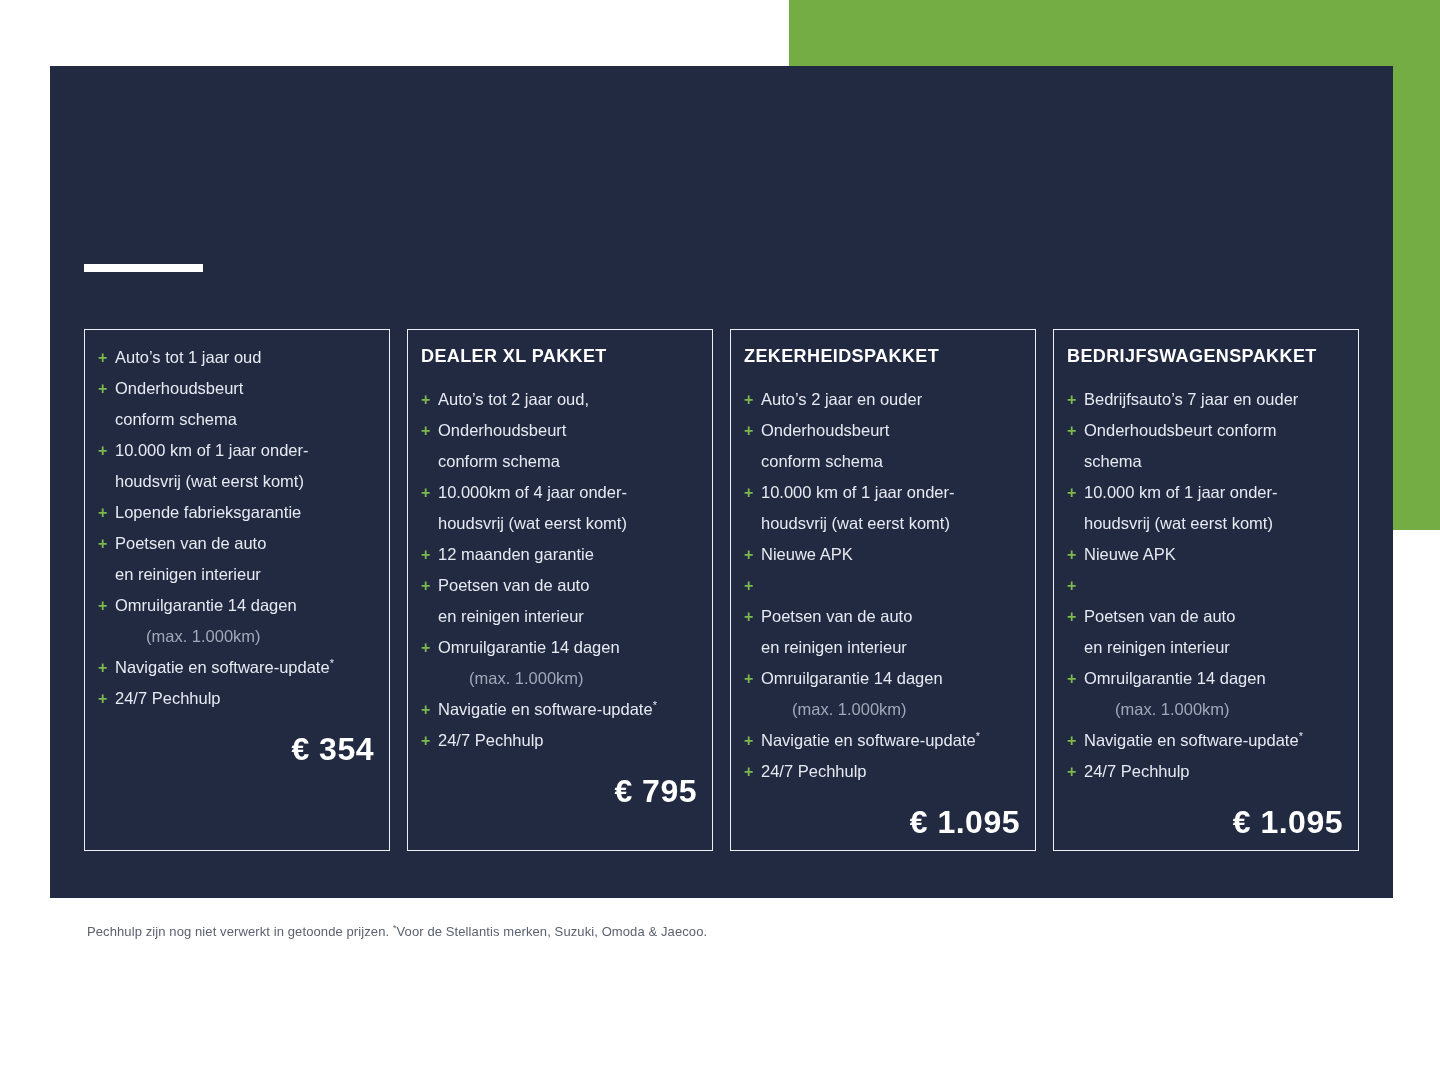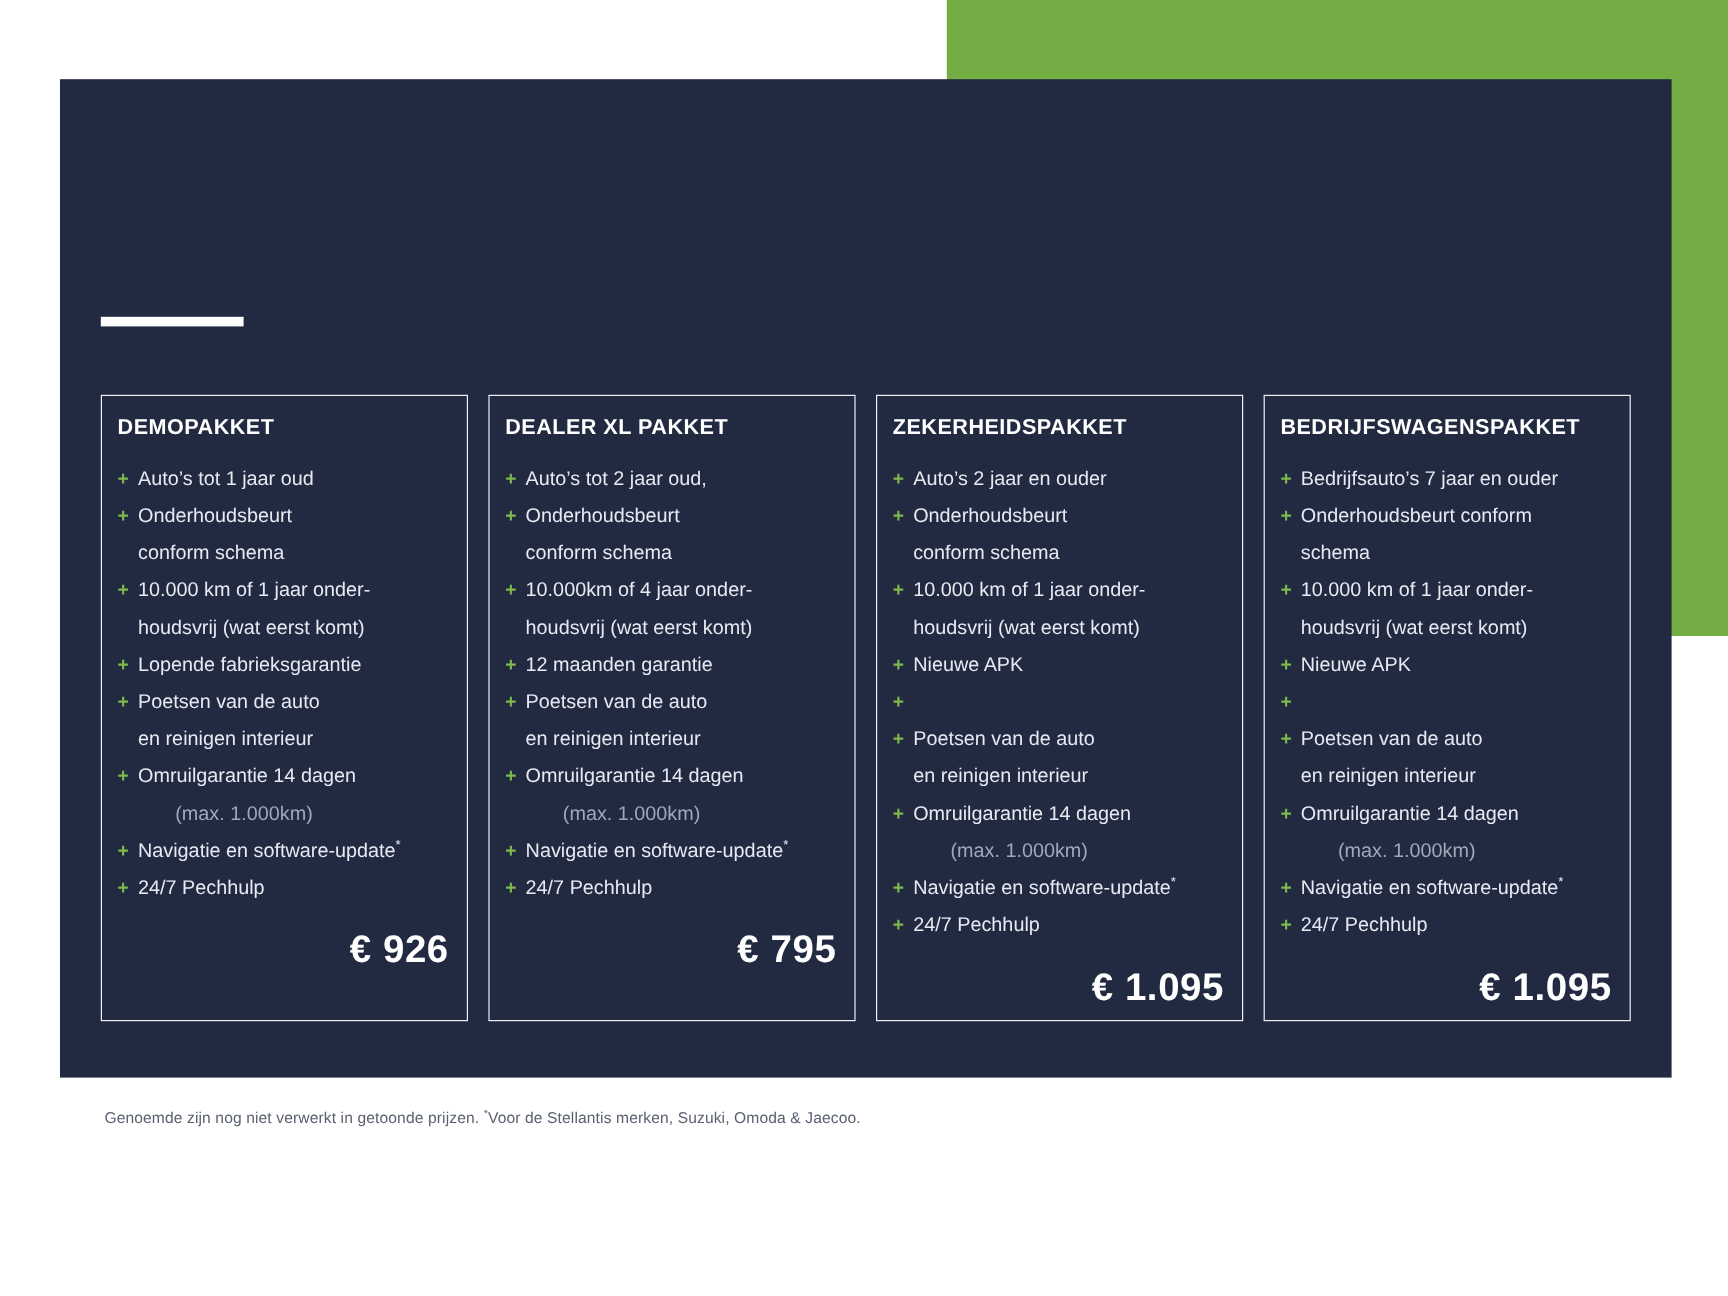--- a/index.html
+++ b/index.html
@@ -107,21 +107,20 @@
 </style>
 </head>
 <body>
 
 <div class="canvas">
   <div class="green-block"></div>
   <div class="panel">
     <div class="title-underline"></div>
     <div class="cards-row">
         <div class="card">
-          <div class="card-title">DEMOPAKKET</div>
           <div class="feat-line">
             <span class="marker">+</span>
             <span class="feat-text">Auto’s tot 1 jaar oud</span>
           </div>
           <div class="feat-line">
             <span class="marker">+</span>
             <span class="feat-text">Onderhoudsbeurt</span>
           </div>
           <div class="feat-line">
             <span class="marker"></span>
@@ -156,21 +155,21 @@
             <span class="feat-text dim">(max. 1.000km)</span>
           </div>
           <div class="feat-line">
             <span class="marker">+</span>
             <span class="feat-text">Navigatie en software-update<sup>*</sup></span>
           </div>
           <div class="feat-line">
             <span class="marker">+</span>
             <span class="feat-text">24/7 Pechhulp</span>
           </div>
-          <div class="card-price">€ 926</div>
+          <div class="card-price">€ 354</div>
         </div>
         <div class="card">
           <div class="card-title">DEALER XL PAKKET</div>
           <div class="feat-line">
             <span class="marker">+</span>
             <span class="feat-text">Auto’s tot 2 jaar oud,</span>
           </div>
           <div class="feat-line">
             <span class="marker">+</span>
             <span class="feat-text">Onderhoudsbeurt</span>
@@ -322,14 +321,14 @@
             <span class="feat-text">Navigatie en software-update<sup>*</sup></span>
           </div>
           <div class="feat-line">
             <span class="marker">+</span>
             <span class="feat-text">24/7 Pechhulp</span>
           </div>
           <div class="card-price">€ 1.095</div>
         </div>
       </div>
   </div>
-  <p class="footnote"><span>Genoemde zijn nog niet verwerkt in getoonde prijzen. </span><sup>*</sup><span>Voor de Stellantis merken, Suzuki, Omoda &amp; Jaecoo.</span></p>
+  <p class="footnote"><span>Pechhulp zijn nog niet verwerkt in getoonde prijzen. </span><sup>*</sup><span>Voor de Stellantis merken, Suzuki, Omoda &amp; Jaecoo.</span></p>
 </div>
 
 </body></html>

